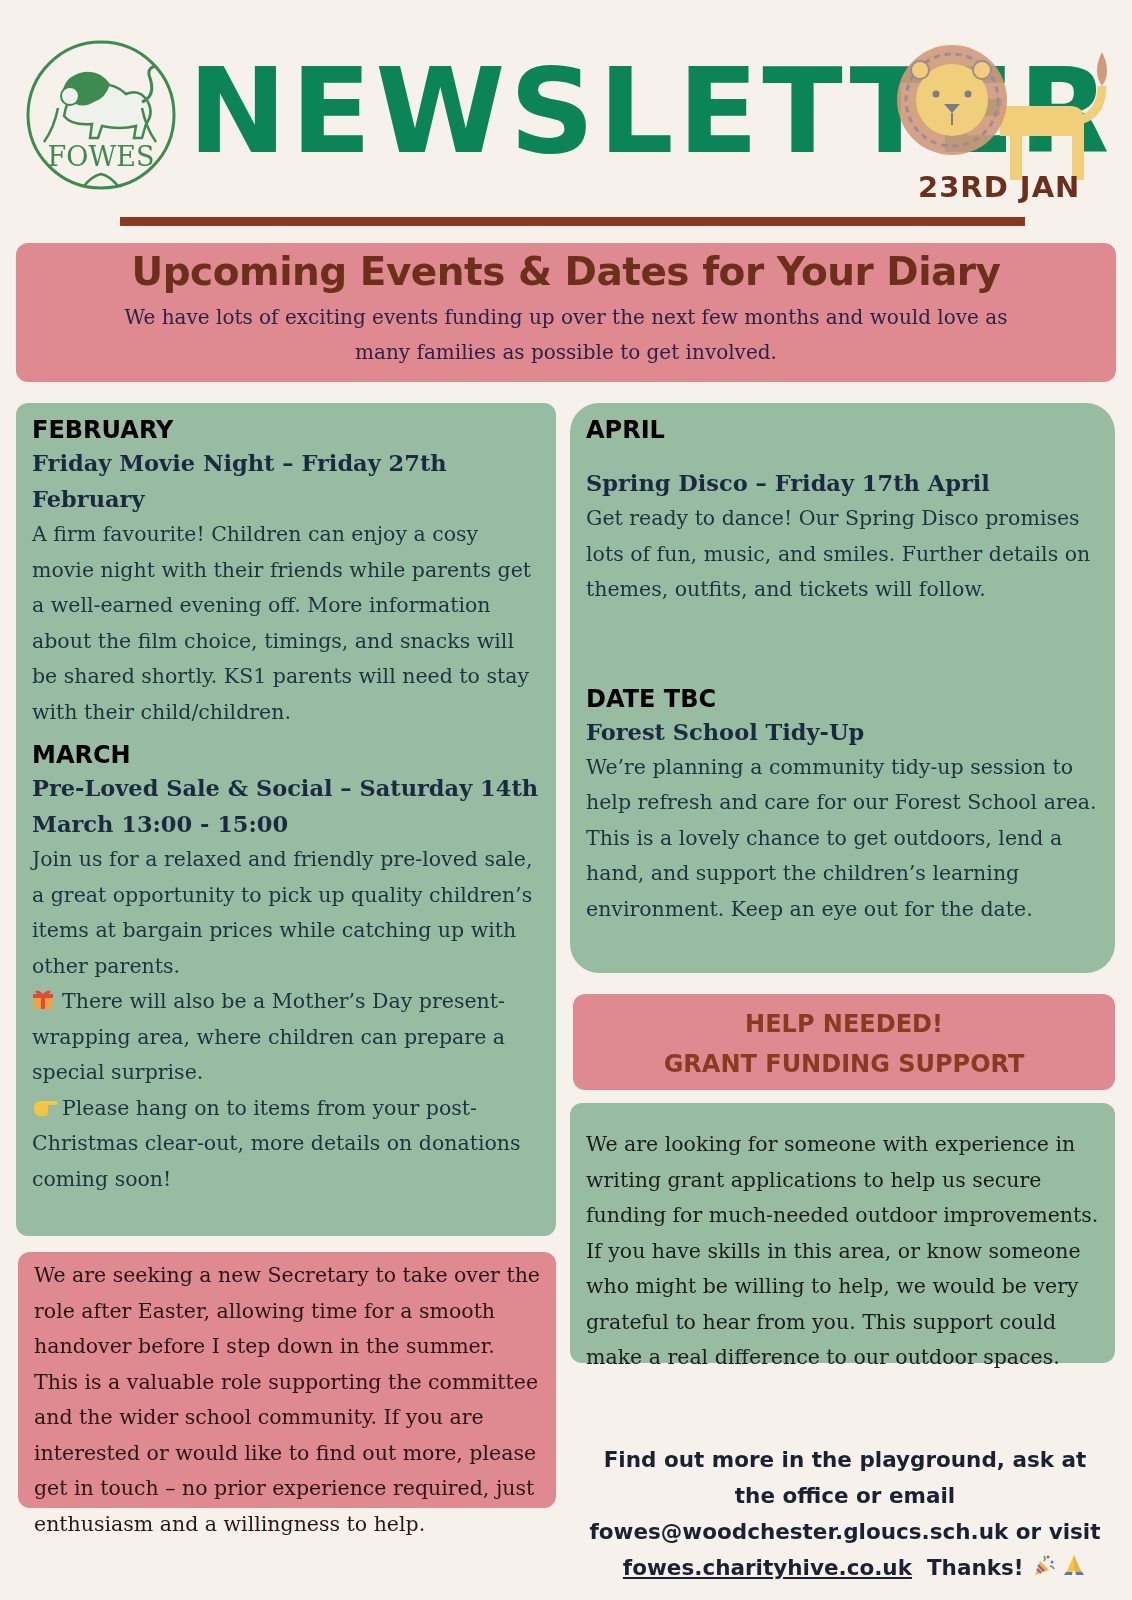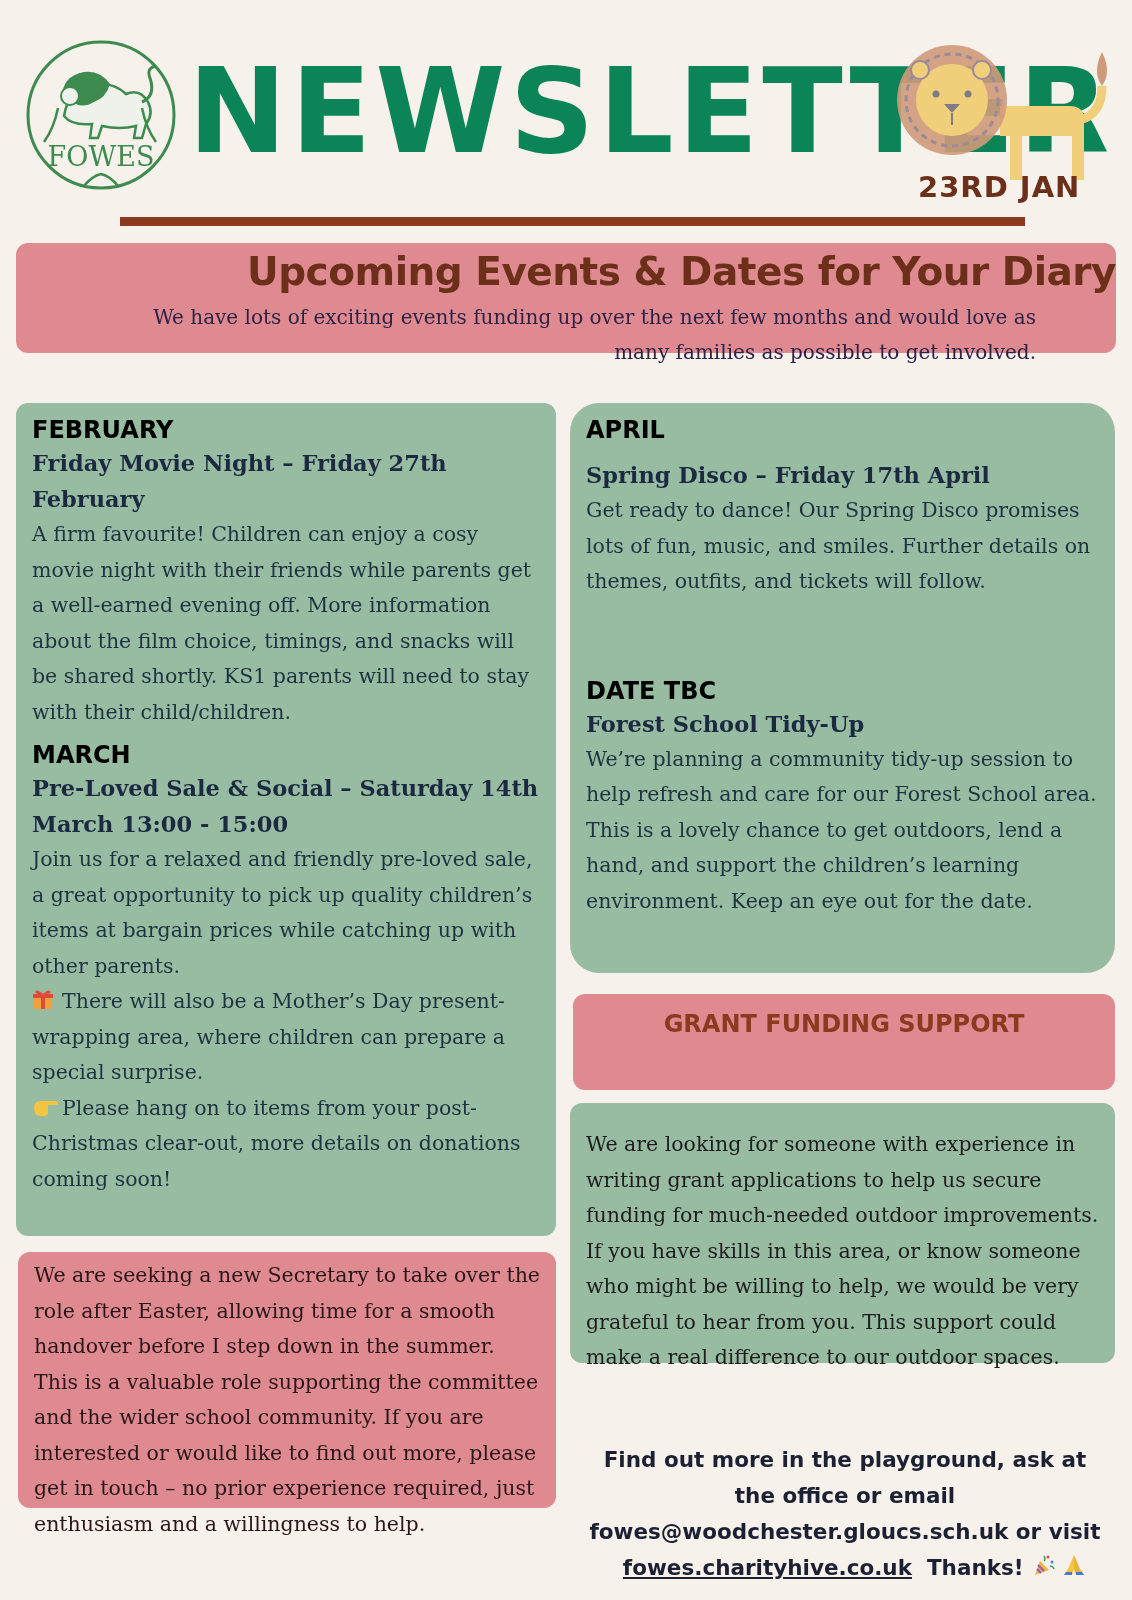--- a/index.html
+++ b/index.html
@@ -11,21 +11,21 @@
   .title { position: absolute; left: 188px; top: 52px; font-family: "DejaVu Sans", sans-serif; font-weight: bold; font-size: 118px; letter-spacing: 4px; color: #0b8457; line-height: 1; }
   .mascot { position: absolute; left: 890px; top: 28px; width: 220px; height: 170px; }
   .date { position: absolute; left: 918px; top: 170px; font-family: "DejaVu Sans", sans-serif; font-weight: bold; font-size: 29px; letter-spacing: 1px; color: #6b2f1a; }
   .rule { position: absolute; left: 120px; top: 217px; width: 905px; height: 9px; background: #8b3a1f; }
 
   
   .panel { position: absolute; border-radius: 12px; }
   .pink { background: #df8a90; }
   .green { background: #97bca2; }
 
-  .intro { left: 16px; top: 243px; width: 1100px; height: 110px; text-align: right; }
+  .intro { left: 16px; top: 243px; width: 1100px; height: 139px; text-align: center; }
   .intro h1 { font-family: "DejaVu Sans", sans-serif; font-weight: bold; font-size: 39px; color: #6b2f1a; margin-top: 6px; letter-spacing: -0.5px; }
   .intro p { font-family: "DejaVu Serif", serif; font-size: 20px; color: #2d2246; line-height: 35px; margin: 6px 80px 0; }
 
   .month { font-family: "DejaVu Sans", sans-serif; font-weight: bold; font-size: 24px; color: #000000; line-height: 30px; }
   .event-title { font-family: "DejaVu Serif", serif; font-weight: bold; font-size: 22.5px; color: #1b2a40; line-height: 36px; }
   .body { font-family: "DejaVu Serif", serif; font-size: 20.5px; color: #1e3340; line-height: 35.5px; }
 
   .left-card { left: 16px; top: 403px; width: 540px; height: 833px; padding: 12px 16px 0 16px; }
   .right-card { left: 570px; top: 403px; width: 545px; height: 570px; padding: 12px 16px 0 16px; border-radius: 29px; }
   .help-head { left: 573px; top: 994px; width: 542px; height: 96px; text-align: center; padding-top: 10px; }
@@ -112,29 +112,30 @@
     </span><span>Please hang on to items from your post-Christmas clear-out, more details on donations coming soon!</span>
   </div>
 </div>
 
 <div class="panel pink secretary">
   <div class="body">We are seeking a new Secretary to take over the role after Easter, allowing time for a smooth handover before I step down in the summer. This is a valuable role supporting the committee and the wider school community. If you are interested or would like to find out more, please get in touch – no prior experience required, just enthusiasm and a willingness to help.</div>
 </div>
 
 <div class="panel green right-card">
   <div class="month">APRIL</div>
-  <div class="event-title" style="margin-top:12px">Spring Disco – Friday 17th April</div>
+  <div class="event-title" style="margin-top:20px">Spring Disco – Friday 17th April</div>
   <div class="body">Get ready to dance! Our Spring Disco promises lots of fun, music, and smiles. Further details on themes, outfits, and tickets will follow.</div>
   <div class="gap-lg"></div>
   <div class="month">DATE TBC</div>
   <div class="event-title">Forest School Tidy-Up</div>
   <div class="body">We’re planning a community tidy-up session to help refresh and care for our Forest School area. This is a lovely chance to get outdoors, lend a hand, and support the children’s learning environment. Keep an eye out for the date.</div>
 </div>
 
 <div class="panel pink help-head">
+  <div>HELP NEEDED!</div>
   <div>GRANT FUNDING SUPPORT</div>
 </div>
 
 <div class="panel green grant">
   <div class="body">We are looking for someone with experience in writing grant applications to help us secure funding for much-needed outdoor improvements. If you have skills in this area, or know someone who might be willing to help, we would be very grateful to hear from you. This support could make a real difference to our outdoor spaces.</div>
 </div>
 
 <div class="footer">
   <span>Find out more in the playground, ask at the office or email</span>
   <span>fowes@woodchester.gloucs.sch.uk</span>

